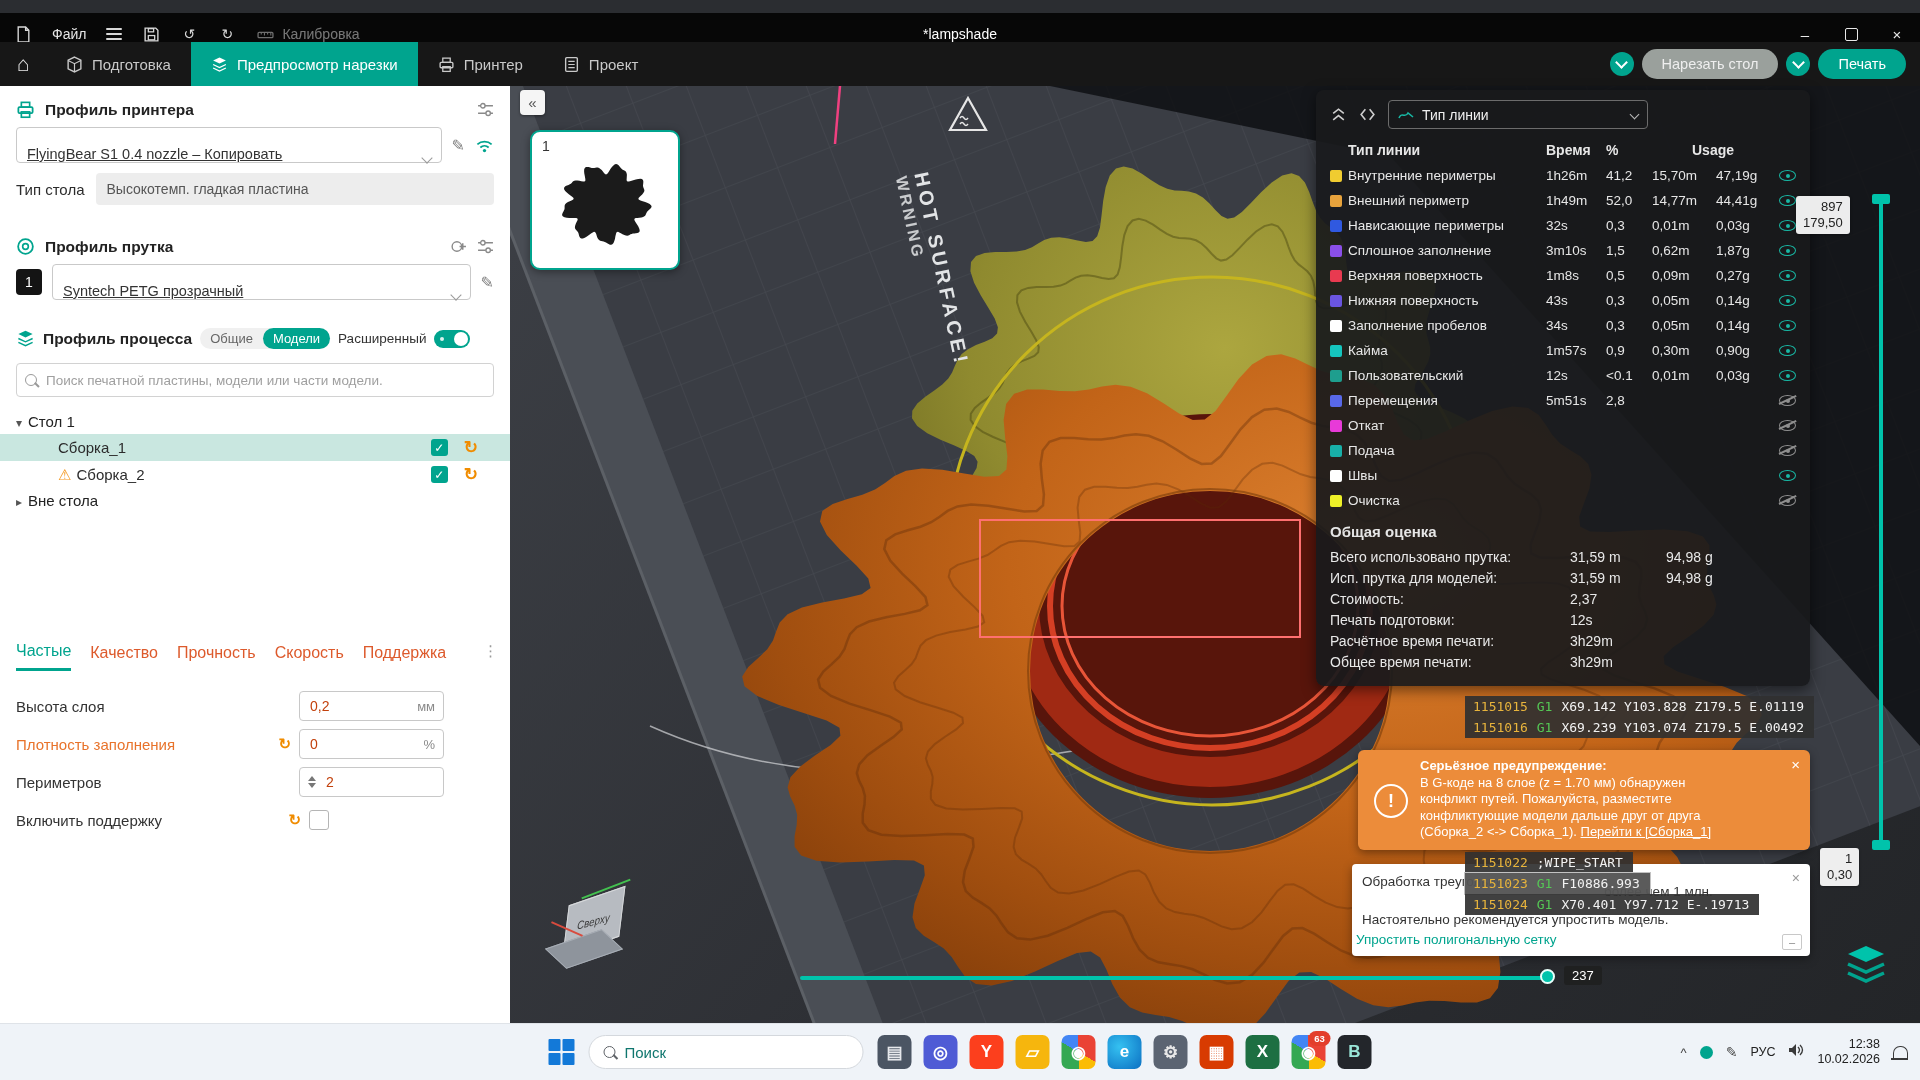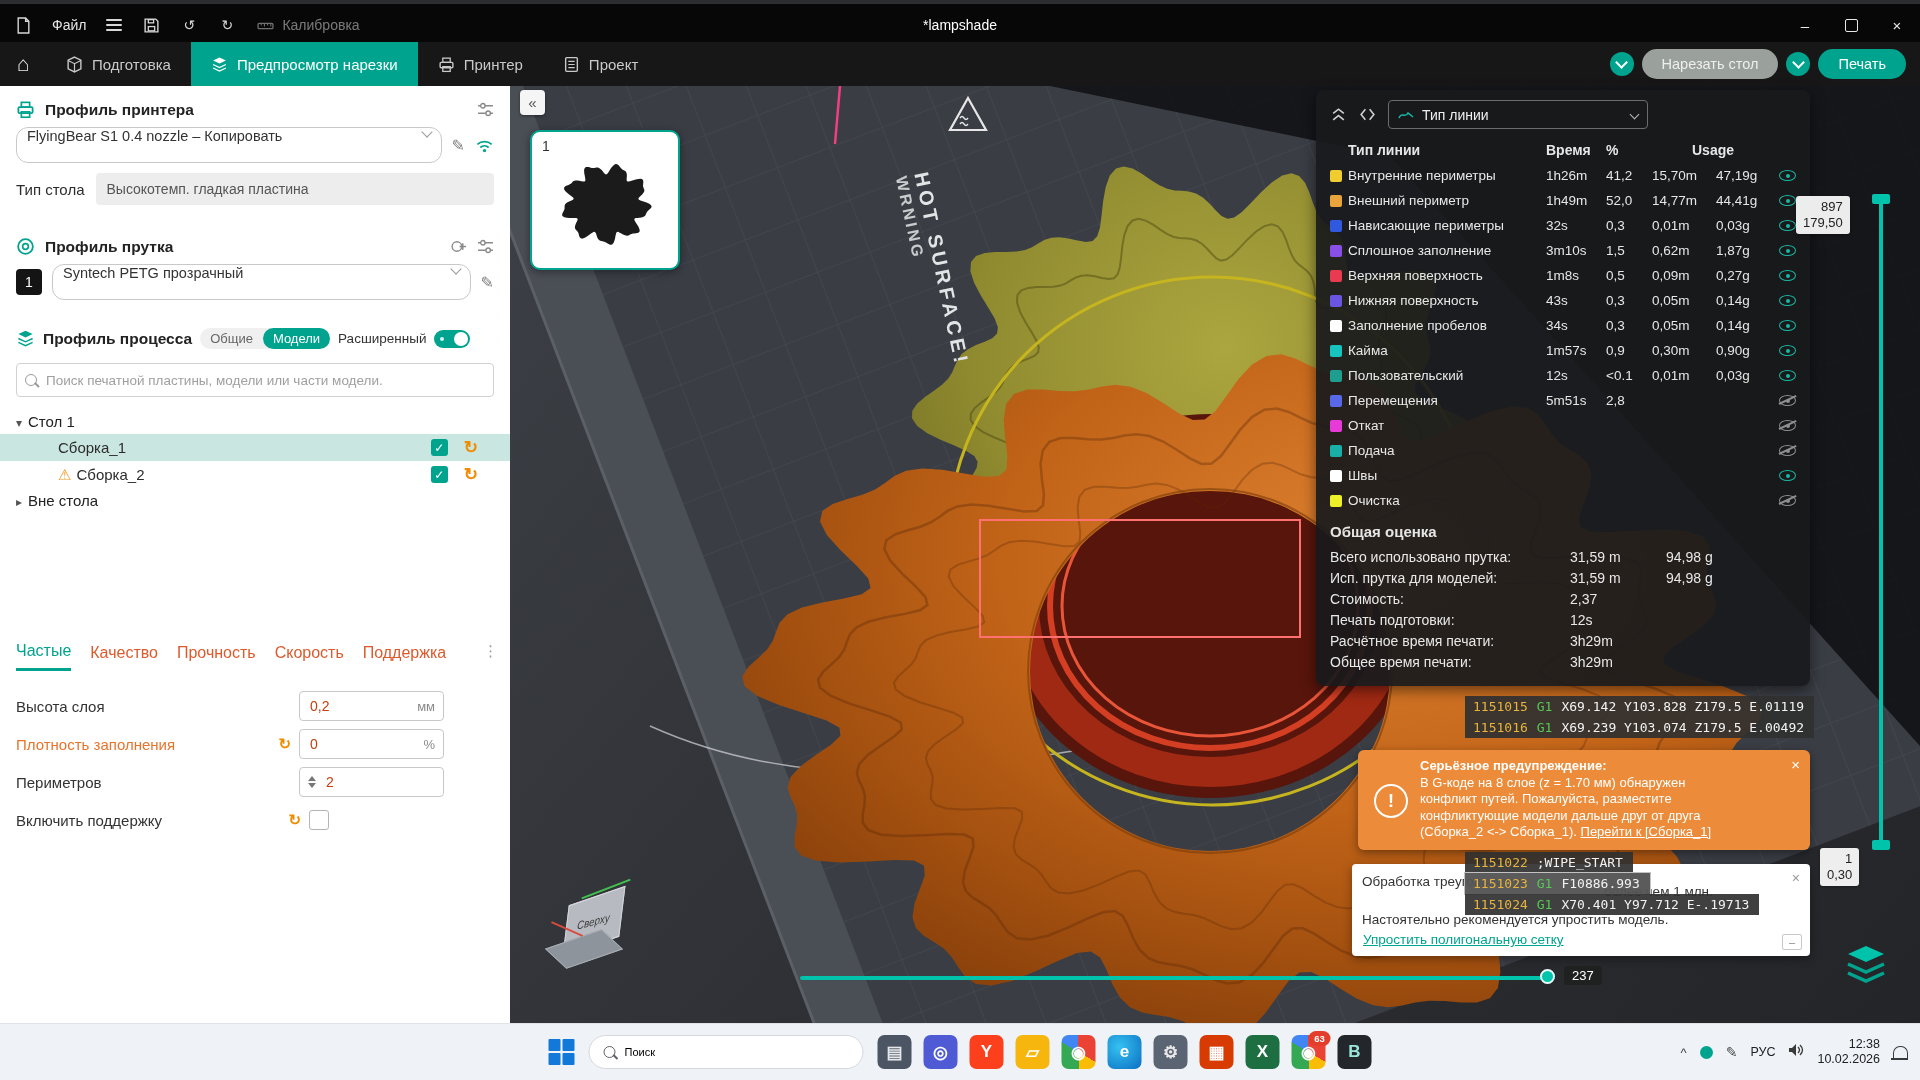--- a/index.html
+++ b/index.html
@@ -1,18 +1,18 @@
 <!DOCTYPE html>
 <html style="--accent: #00A48E; --accent-bright: #00C3AB; --warn-orange: #EC8C3A; --mod-orange: #E8732B; --tab-red: #DD5A2C; --eye-on: #18B8A4; --eye-off: #8f8f8f; --gcode-num: #E8B43C; --gcode-cmd: #55C855;"><head>
 <meta charset="utf-8">
 <style>
   html,body{margin:0;padding:0;background:#000;font-family:"Liberation Sans",sans-serif;}
   #app{position:relative;width:1920px;height:1080px;overflow:hidden;background:#2b2d31;}
   
-  .titlebar{position:absolute;left:0;top:4px;width:1920px;height:42px;background:#070707;display:flex;align-items:center;color:#e6e6e6;font-size:14px;}
+  .titlebar{position:absolute;left:0;top:13px;width:1920px;height:42px;background:#070707;display:flex;align-items:center;color:#e6e6e6;font-size:14px;}
   .tb-left{display:flex;align-items:center;gap:20px;padding-left:14px;}
   .tb-ico{width:18px;height:18px;display:flex;align-items:center;justify-content:center;color:#d8d8d8;}
   .tb-ico svg{width:17px;height:17px;}
   .menu-bars{width:16px;height:12px;display:flex;flex-direction:column;justify-content:space-between;}
   .menu-bars i{height:2px;background:#d8d8d8;border-radius:1px;}
   .calib{display:flex;align-items:center;gap:8px;opacity:.5;}
   .tb-title{position:absolute;left:0;right:0;text-align:center;color:#fff;font-size:14px;pointer-events:none;}
   .winbtns{position:absolute;right:0;top:0;height:42px;display:flex;}
   .winbtn{width:46px;height:42px;display:flex;align-items:center;justify-content:center;color:#e8e8e8;font-size:15px;}
   .maxsq{width:11px;height:11px;border:1.4px solid #e8e8e8;border-radius:2px;}
@@ -30,21 +30,21 @@
   .pill.print{background:var(--accent);color:#fff;}
   
   .sidebar{position:absolute;left:0;top:86px;width:510px;bottom:56px;background:#ffffff;border-right:1px solid #dcdcdc;color:#2c2c2c;}
   .sec-head{display:flex;align-items:center;gap:10px;margin:14px 16px 8px;font-size:15.5px;font-weight:bold;color:#222;}
   .sec-head .grow{flex:1;}
   .ticon{color:var(--accent);display:flex;}
   .ticon svg{width:19px;height:19px;}
   .gicon{color:#8a8a8a;display:flex;}
   .gicon svg{width:17px;height:17px;}
   .selrow{display:flex;align-items:center;gap:10px;margin:4px 16px 0;}
-  .selbox{flex:1;height:34px;border:1px solid #c9c9c9;border-radius:12px;display:flex;align-items:flex-start;padding:0 10px;font-size:14.5px;color:#333;gap:8px;background:#fff;}
+  .selbox{flex:1;height:34px;border:1px solid #c9c9c9;border-radius:4px;display:flex;align-items:flex-end;padding:0 10px;font-size:14.5px;color:#333;gap:8px;background:#fff;text-decoration:underline;}
   .selbox .cgray{margin-left:auto;width:7px;height:7px;border-right:1.6px solid #9a9a9a;border-bottom:1.6px solid #9a9a9a;transform:rotate(45deg);}
   .bedrow{display:flex;align-items:center;margin:10px 16px 0;gap:12px;font-size:15px;}
   .bedbox{flex:1;height:32px;background:#ededed;border-radius:4px;display:flex;align-items:center;padding:0 10px;font-size:14px;color:#555;}
   .slot1{width:26px;height:26px;background:#141414;color:#fff;border-radius:4px;display:flex;align-items:center;justify-content:center;font-size:14px;}
   .pencil{color:#7d7d7d;font-size:16px;}
   .seg{display:flex;align-items:center;background:#f0f0f0;border-radius:11px;font-size:13px;font-weight:normal;}
   .seg span{padding:3px 10px;border-radius:11px;color:#666;}
   .seg .on{background:var(--accent);color:#fff;}
   .advl{font-size:13.5px;font-weight:normal;color:#333;}
   .switch{width:36px;height:18px;border-radius:9px;background:var(--accent);position:relative;}
@@ -136,41 +136,41 @@
   .wicon{position:absolute;left:16px;top:34px;width:30px;height:30px;border:2.2px solid #fff;border-radius:50%;display:flex;align-items:center;justify-content:center;font-weight:bold;font-size:18px;}
   .wtext{position:absolute;left:62px;top:8px;right:30px;font-size:13px;line-height:16.5px;}
   .wtext .wt{font-weight:bold;}
   .wlink{text-decoration:underline;color:#fff;}
   .wclose{position:absolute;right:10px;top:6px;font-size:15px;color:#fff;}
   
   .notice{position:absolute;left:1352px;top:864px;width:458px;height:92px;background:#fff;border-radius:4px;z-index:23;box-shadow:0 3px 10px rgba(0,0,0,.35);font-size:13.5px;color:#333;}
   .nfrag1{position:absolute;left:10px;top:10px;}
   .nfrag2{position:absolute;left:252px;top:20px;}
   .nline2{position:absolute;left:10px;top:48px;}
-  .nlink{position:absolute;left:11px;top:68px;color:var(--accent);text-decoration:underline;}
+  .nlink{position:absolute;left:4px;top:68px;color:var(--accent);}
   .nclose{position:absolute;right:10px;top:6px;color:#999;font-size:14px;}
   .nmin{position:absolute;right:8px;bottom:6px;width:18px;height:14px;border:1px solid #c8c8c8;border-radius:2px;color:#888;font-size:11px;display:flex;align-items:center;justify-content:center;}
   
   .vtrack{position:absolute;left:1879px;top:198px;width:4px;height:650px;background:var(--accent-bright);z-index:25;border-radius:2px;}
   .vhandle{position:absolute;left:1872px;width:18px;height:10px;background:var(--accent-bright);border-radius:2px;z-index:26;}
   .vchip{position:absolute;background:rgba(255,255,255,.92);border-radius:3px;padding:3px 7px;font-size:13px;color:#222;text-align:right;line-height:16px;z-index:26;box-shadow:0 1px 3px rgba(0,0,0,.3);}
   .vchip .sub{display:block;}
   .htrack{position:absolute;left:800px;top:976px;width:748px;height:4px;background:var(--accent-bright);border-radius:2px;z-index:25;}
   .hknob{position:absolute;left:1540px;top:969px;width:15px;height:15px;border-radius:50%;background:var(--accent-bright);border:2px solid #e8fffb;z-index:26;box-sizing:border-box;}
   .hchip{position:absolute;left:1564px;top:966px;background:rgba(30,30,30,.85);color:#fff;border-radius:3px;padding:2px 8px;font-size:13px;z-index:26;}
   .stackicon{position:absolute;left:1845px;top:944px;z-index:25;}
   
   .taskbar{position:absolute;left:0;bott om:0;bottom:0;width:1920px;height:56px;background:#eff3f8;border-top:1px solid #dfe3e8;display:flex;align-items:center;}
   .tb-center{position:absolute;left:50%;transform:translateX(-50%);display:flex;align-items:center;gap:14px;height:56px;}
   .startbtn{width:26px;height:26px;display:grid;grid-template-columns:12px 12px;grid-template-rows:12px 12px;gap:2px;}
   .startbtn i{background:#1379d8;border-radius:1px;}
   .tsearch{width:275px;height:34px;background:#fff;border:1px solid #d4d8dd;border-radius:17px;display:flex;align-items:center;gap:9px;padding:0 14px;box-sizing:border-box;}
   .tsearch .mag{border-color:#5f6368;}
   .tsearch .mag::after{background:#5f6368;}
-  .tsearch span{font-size:11px;color:#000000;}
+  .tsearch span{font-size:15px;color:#0f766e;}
   .appico{width:34px;height:34px;border-radius:7px;display:flex;align-items:center;justify-content:center;font-size:17px;font-weight:bold;position:relative;}
   .abadge{position:absolute;right:-5px;top:-4px;min-width:16px;height:15px;border-radius:8px;background:#e33e2b;color:#fff;font-size:9.5px;font-weight:bold;display:flex;align-items:center;justify-content:center;padding:0 3px;}
   .abadge:empty{display:none;}
   .tray{position:absolute;right:6px;top:0;height:56px;display:flex;align-items:center;gap:13px;color:#333;}
   .tray-chev{font-size:13px;color:#444;}
   .tray-dot{width:13px;height:13px;border-radius:50%;background:var(--accent);}
   .tray-pen{font-size:14px;color:#444;}
   .lang{font-size:12.5px;color:#222;}
   .spk svg{width:16px;height:14px;}
   .clock{text-align:right;font-size:12.5px;line-height:15px;color:#222;}

